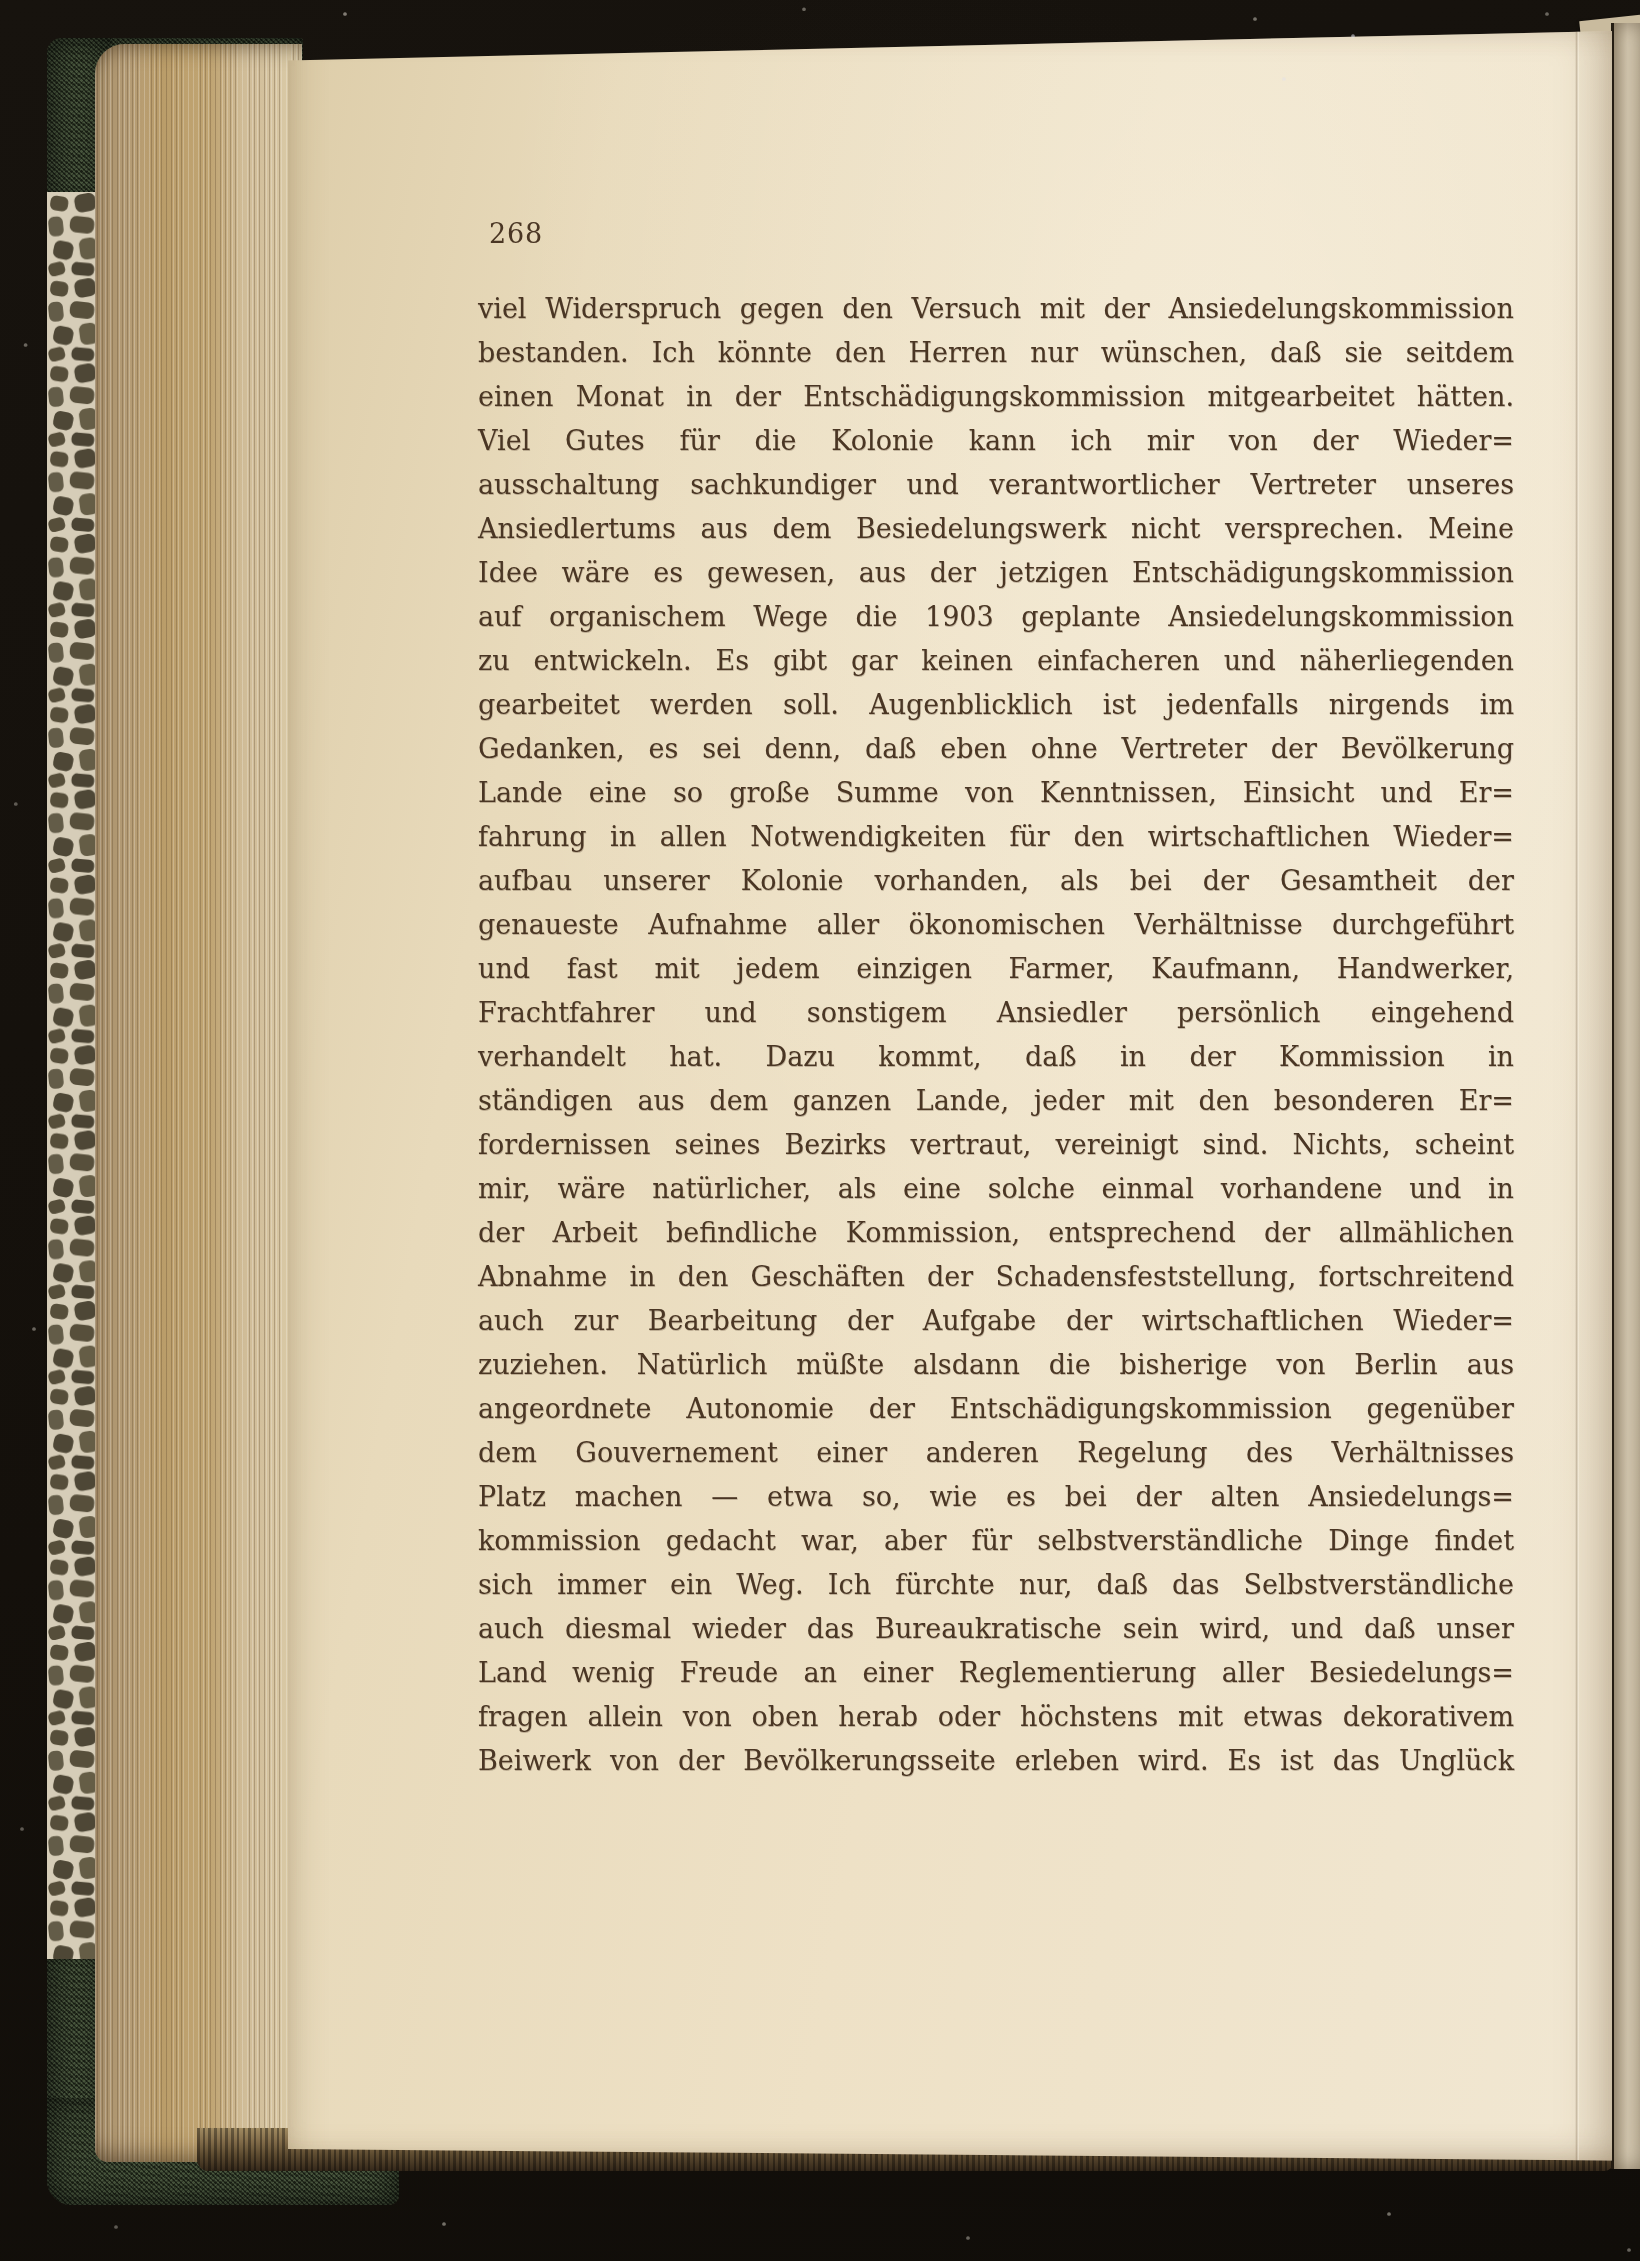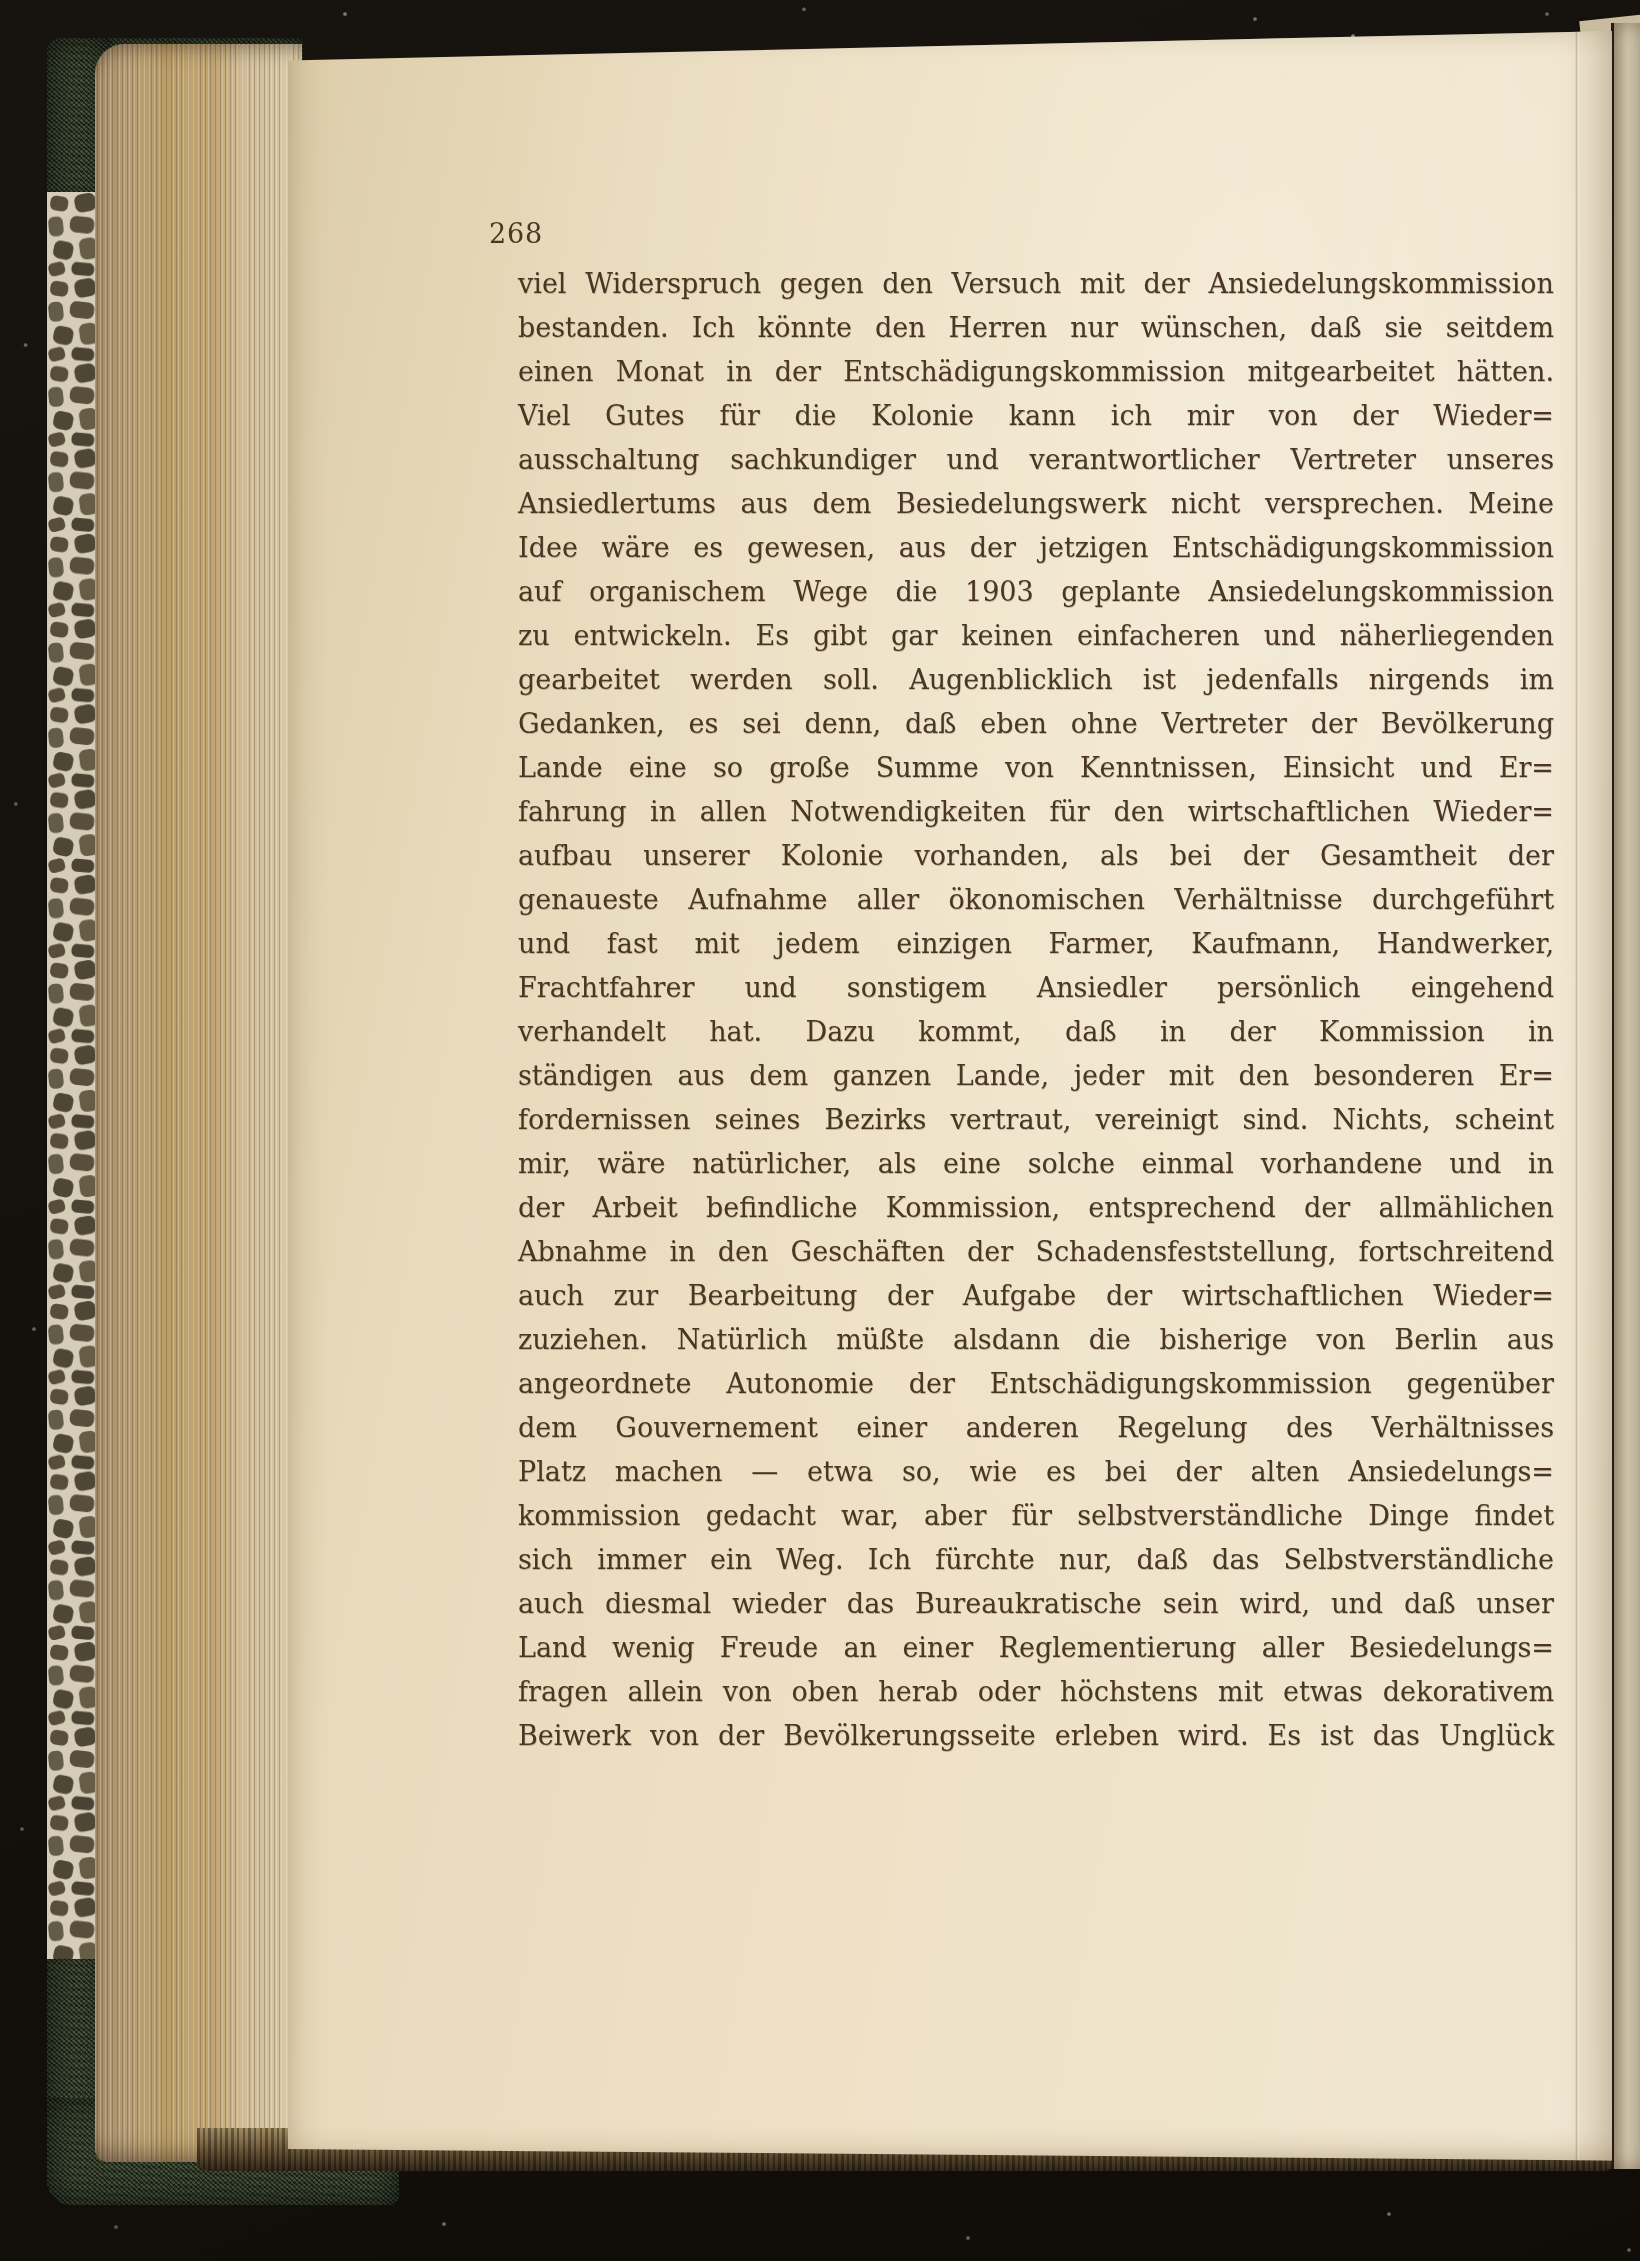--- a/index.html
+++ b/index.html
@@ -55,21 +55,21 @@
     clip-path: polygon(0 29.5px, 100% 0, 100% calc(100% - 1.6px), 0 calc(100% - 13px));
     box-shadow:
       inset -28px 0 46px -19.7px rgba(92,66,34,0.35),
       inset 21px 4.9px 36px -18px rgba(110,82,44,0.30),
       inset 0 -24.6px 33px -21px rgba(110,82,44,0.28);
   }
   .page-number{
     position:absolute;left:201px;top:166px;
     font-size:27px;color:var(--ink,#4a3624);letter-spacing:0.8px;margin-top:21px;
   }
-  .text-block{position:absolute;left:190px;top:231px;width:1036px;margin-left:40px;}
+  .text-block{position:absolute;left:190px;top:256px;width:1036px;}
   .line{
     height:44px;line-height:44px;
     font-size:27px;color:var(--ink,#4a3624);
     text-align:justify;text-align-last:justify;
     word-spacing:3.3px;white-space:nowrap;overflow:visible;
     text-shadow:0.5px 0.7px 0 rgba(74,54,36,0.28);
   }
   .page-crease{
     position:absolute;right:33px;top:0;width:4.1px;height:100%;
     background:linear-gradient(90deg, rgba(0,0,0,0) , rgba(96,72,44,0.28) 45%, rgba(255,250,238,0.5) 80%, rgba(0,0,0,0));

